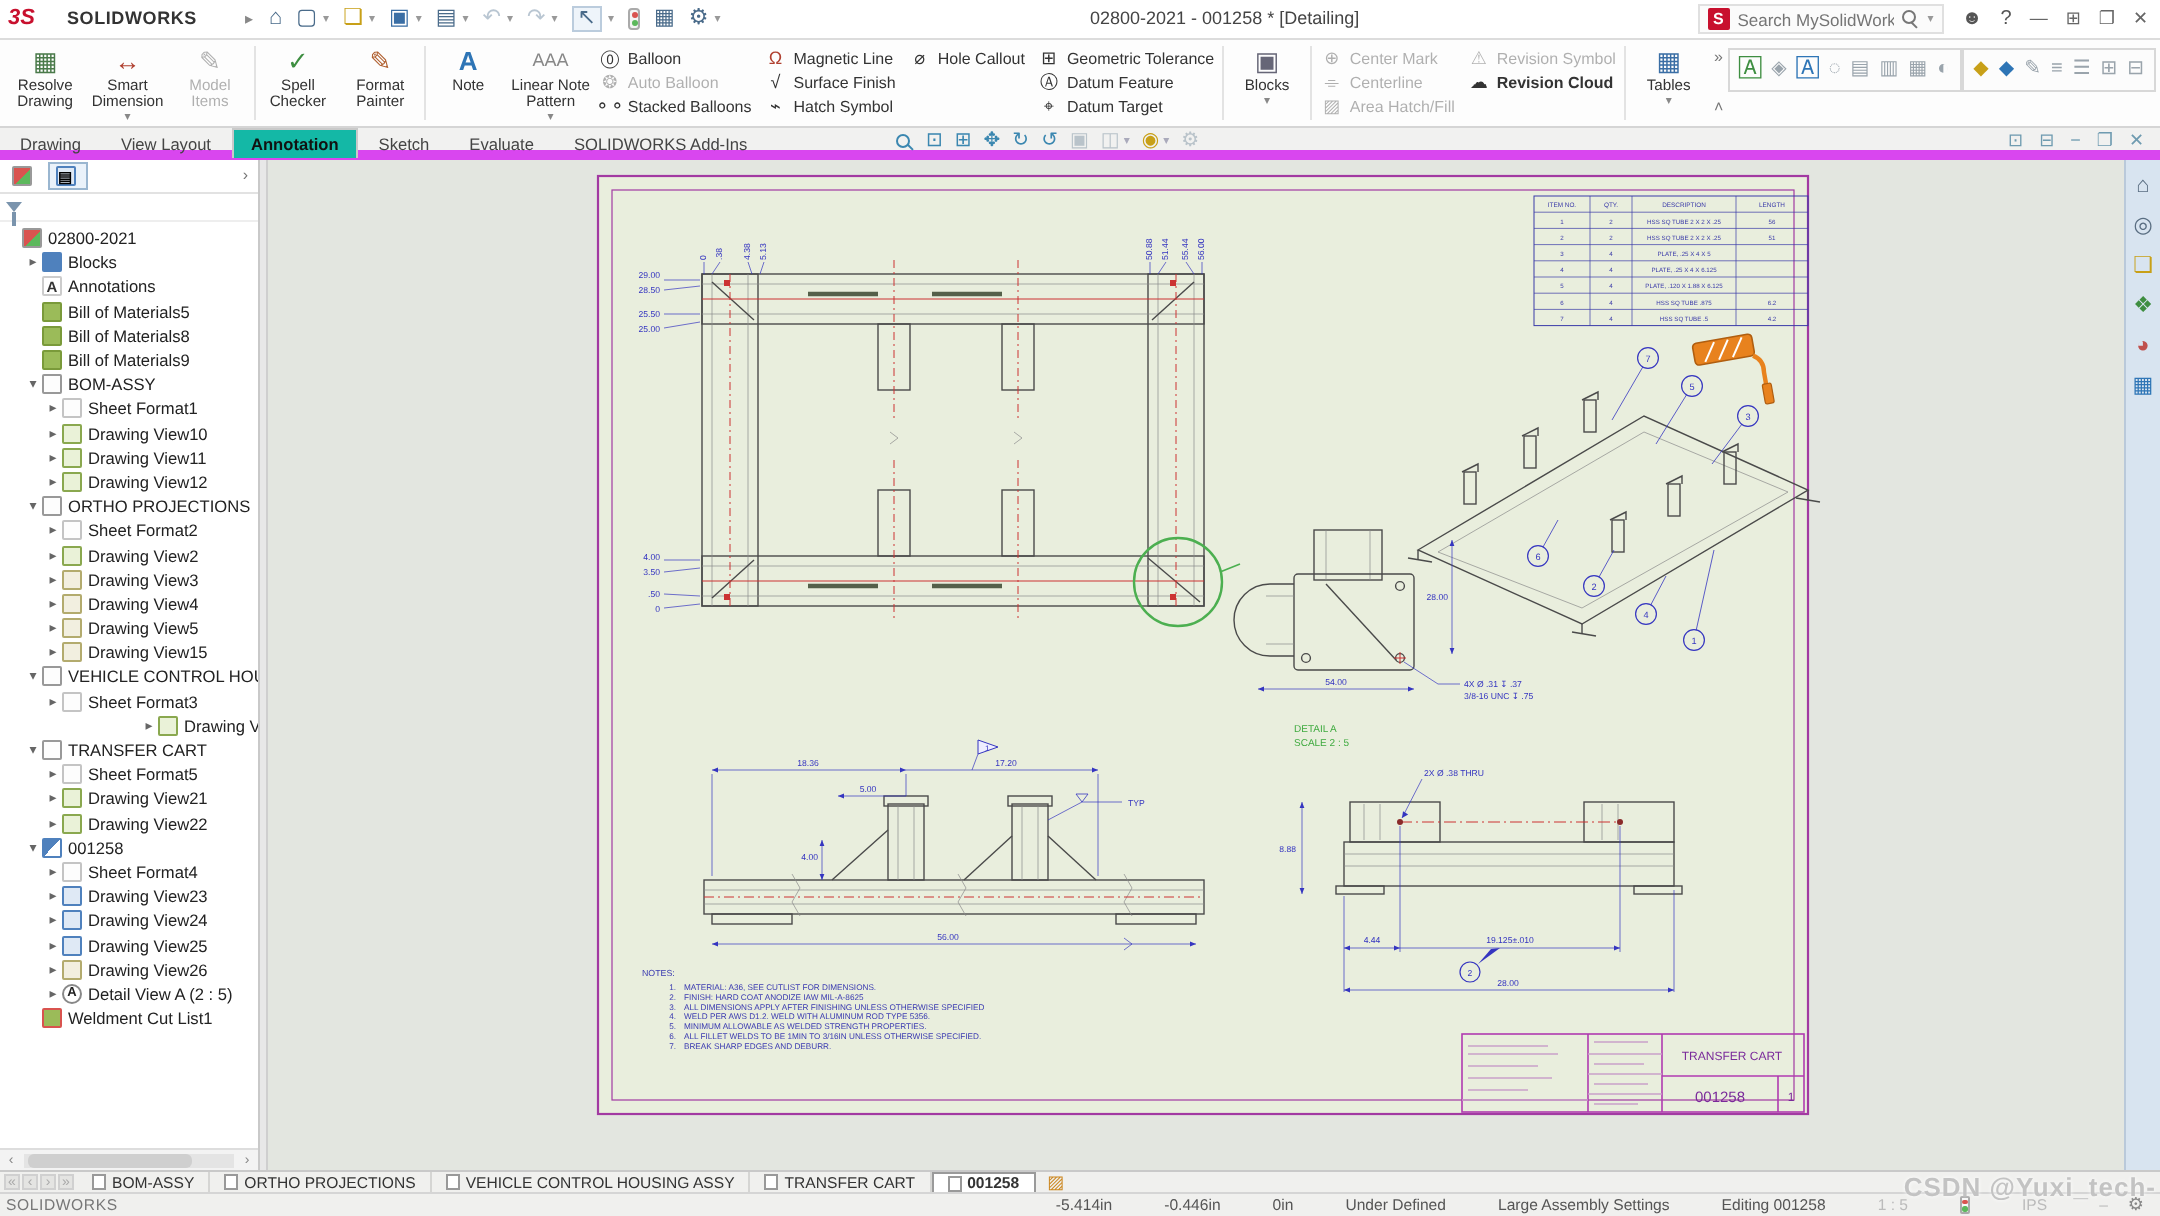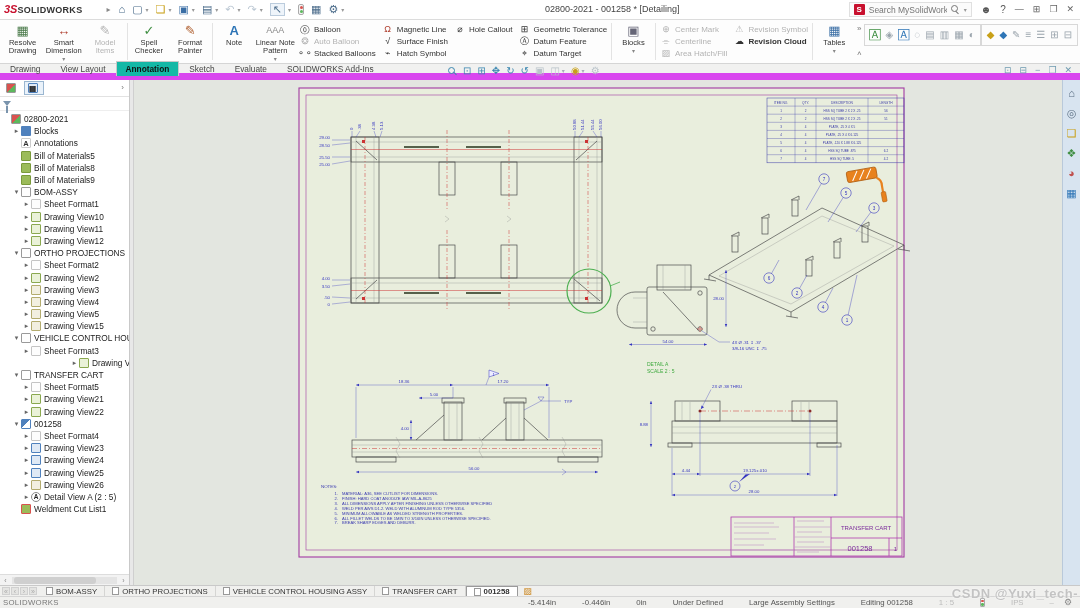--- a/index.html
+++ b/index.html
@@ -2,21 +2,21 @@
 <html><head>
 <meta charset="utf-8">
 <style>
   *{box-sizing:border-box;margin:0;padding:0}
   html,body{width:1080px;height:608px;overflow:hidden;font-family:"Liberation Sans",sans-serif;background:#fff}
   #app{display:flex;flex-direction:column;width:1080px;height:608px}
   .gly{display:inline-flex;align-items:center;justify-content:center;line-height:1}
 
   
   .titlebar{height:20px;display:flex;align-items:center;background:#fff;border-bottom:1px solid #dcdcdc;font-size:9px;position:relative;flex:0 0 auto}
-  .swlogo{display:flex;align-items:flex-end;margin-left:4px;gap:0}
+  .swlogo{display:flex;align-items:flex-start;margin-left:4px;gap:16px}
   .swmark{color:#c8102e;font-weight:bold;font-style:italic;font-size:11px}
   .swname{font-size:9px;color:#333;letter-spacing:.3px}
   .swname b{font-weight:bold}
   .flyout{color:#888;font-size:8px;margin:0 8px 0 24px}
   .qat{display:flex;align-items:center;gap:7px}
   .qat .qi{font-size:11px;color:#4a6b8a}
   .qat .dd{font-size:6px;color:#999;margin-left:-4px}
   .qat .sel{border:1px solid #bcd;padding:0 2px;background:#eef4fa}
   .traffic{width:6px;height:11px;border:1px solid #aaa;border-radius:2px;display:inline-flex;flex-direction:column;align-items:center;justify-content:space-around;background:#f4f4f4}
   .traffic i{width:3px;height:3px;border-radius:50%;display:block}
@@ -42,21 +42,21 @@
   .smallbtn{display:flex;align-items:center;gap:3px;font-size:8px;color:#333;height:11px;white-space:nowrap}
   .smallbtn .sico{font-size:9px;width:12px;text-align:center}
   .morecol{display:flex;flex-direction:column;justify-content:space-between;padding:4px 2px;color:#777;font-size:8px}
   .minibar{display:flex;align-items:center;gap:5px;border:1px solid #d8d8d8;background:#fcfcfc;height:22px;margin-top:3px;padding:0 5px}
   .minibar .mi{font-size:10px;color:#9aa4ac}
   .minibar .mi.c1{color:#3e8e41}
   .minibar .mi.c2{color:#2e75b6}
   .minibar .mi.c3{color:#c8a018}
 
   
-  .tabrow{height:16px;background:#f1f1f0;border-bottom:7px solid #d946ef;display:flex;align-items:center;position:relative;flex:0 0 auto}
+  .tabrow{height:16px;background:#f1f1f0;border-bottom:5px solid #d946ef;display:flex;align-items:flex-start;position:relative;flex:0 0 auto}
   .ctab{font-size:8.3px;color:#444;padding:2px 9px 2px 9px;border:1px solid transparent;border-bottom:none;white-space:nowrap}
   .ctab.active{background:#14b8a6;border-color:#c9c9c9;color:#111;font-weight:bold}
   .headsup{position:absolute;left:448px;top:2px;display:flex;align-items:center;gap:6px;color:#3b87b0}
   .headsup .hi{font-size:10px}
   .headsup .hgrey{color:#b9c3ca}
   .headsup .hdd{font-size:6px;color:#aab;margin-left:-4px}
   .docctl{position:absolute;right:8px;top:2px;display:flex;align-items:center;gap:8px;color:#6f9bb0;font-size:9px}
 
   
   .main{flex:1 1 auto;display:flex;min-height:0}

